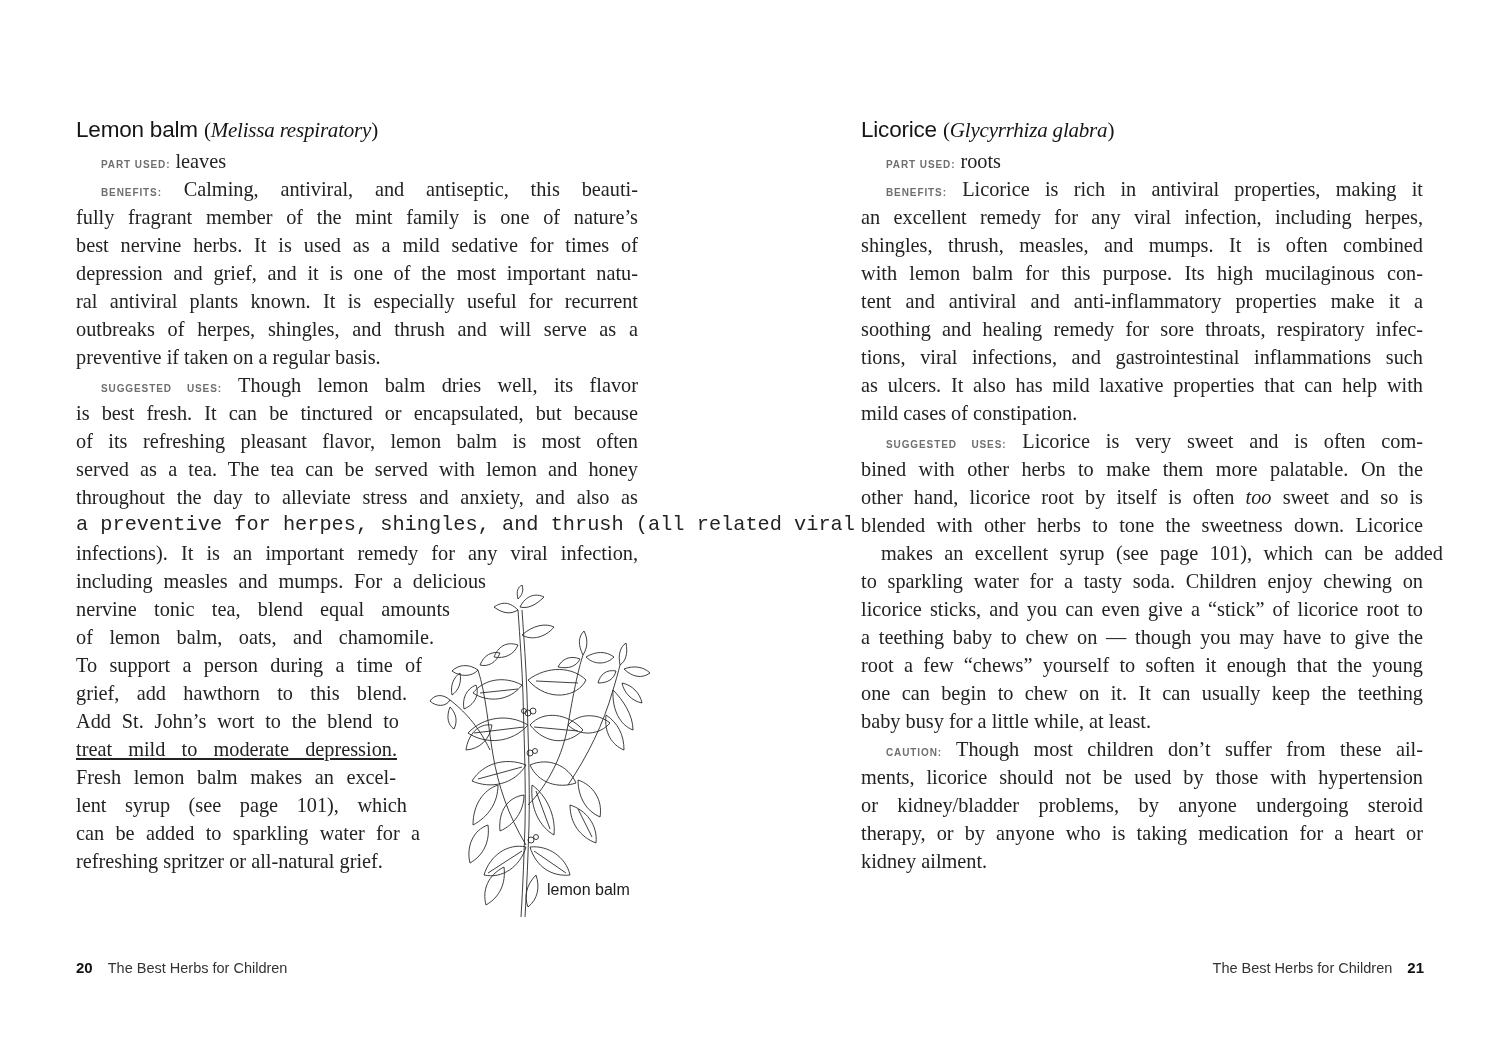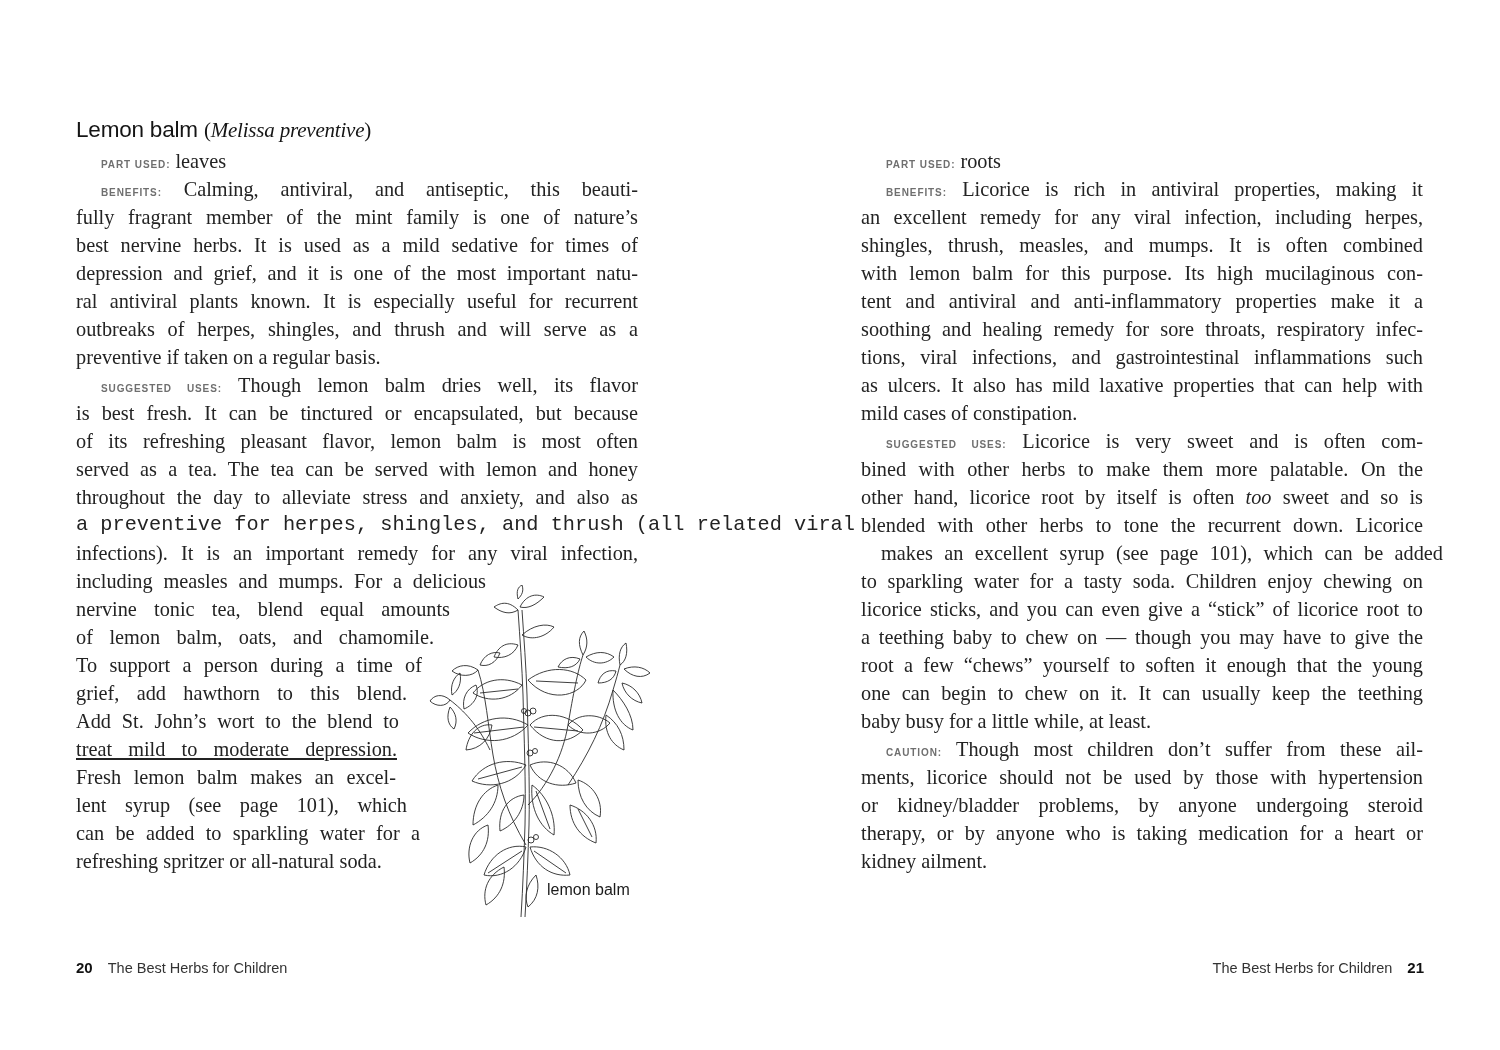--- a/index.html
+++ b/index.html
@@ -23,21 +23,21 @@
 
   .footer { position: absolute; top: 959px; font-family: "Liberation Sans", sans-serif; font-size: 14.5px; color: #333; white-space: nowrap; }
   .footer .num { font-weight: bold; color: #111; font-size: 15px; }
 </style>
 </head>
 <body>
 
 <div class="page left">
   <div class="title" style="left:76px;">
     <span>Lemon balm</span>
-    <span class="sci">(<i>Melissa preventive</i>)</span>
+    <span class="sci">(<i>Melissa respiratory</i>)</span>
   </div>
 
   <div class="body" style="left:76px; top:147px; width:562px;">
     <div class="line indent last" style="top:0;">
       <span class="lbl">PART USED:</span>
       <span>leaves</span>
     </div>
 
     <div class="line indent" style="top:28px; width:562px;"><span class="lbl">BENEFITS:</span> <span>Calming, antiviral, and antiseptic, this beauti-</span></div>
     <div class="line" style="top:56px; width:562px;">fully fragrant member of the mint family is one of nature’s</div>
@@ -57,21 +57,21 @@
     <div class="line" style="top:420px; width:410px;">including measles and mumps. For a delicious</div>
     <div class="line" style="top:448px; width:374px;">nervine tonic tea, blend equal amounts</div>
     <div class="line" style="top:476px; width:358px;">of lemon balm, oats, and chamomile.</div>
     <div class="line" style="top:504px; width:346px;">To support a person during a time of</div>
     <div class="line" style="top:532px; width:331px;">grief, add hawthorn to this blend.</div>
     <div class="line" style="top:560px; width:323px;">Add St. John’s wort to the blend to</div>
     <div class="line" style="top:588px; width:321px;text-decoration:underline;">treat mild to moderate depression.</div>
     <div class="line" style="top:616px; width:320px;">Fresh lemon balm makes an excel-</div>
     <div class="line" style="top:644px; width:331px;">lent syrup (see page 101), which</div>
     <div class="line" style="top:672px; width:344px;">can be added to sparkling water for a</div>
-    <div class="line last" style="top:700px; width:346px;">refreshing spritzer or all-natural soda.</div>
+    <div class="line last" style="top:700px; width:346px;">refreshing spritzer or all-natural grief.</div>
   </div>
 
   <svg class="illustration" viewBox="0 0 225 335" fill="none" stroke="#2a2a2a" stroke-width="0.9" stroke-linejoin="round">
 
     <path d="M93 332 C95 300 96 270 97 240 C98 200 96 150 95 110 C94 80 92 55 90 25"></path>
     <path d="M97 332 C99 300 100 270 101 240 C102 200 100 150 99 110 C98 80 96 55 94 25"></path>
 
     <path d="M98 260 C80 230 70 200 65 170 C60 140 58 110 50 85"></path>
     <path d="M62 165 C50 140 35 125 22 115"></path>
 
@@ -140,41 +140,45 @@
   </svg>
   <div class="caption">lemon balm</div>
 
   <div class="footer" style="left:76px;">
     <span class="num">20</span>
     <span style="margin-left:11px;">The Best Herbs for Children</span>
   </div>
 </div>
 
 <div class="page right">
+  <div class="title" style="left:111px;">
+    <span>Licorice</span>
+    <span class="sci">(<i>Glycyrrhiza glabra</i>)</span>
+  </div>
 
   <div class="body" style="left:111px; top:147px; width:562px;">
     <div class="line indent last" style="top:0;">
       <span class="lbl">PART USED:</span>
       <span>roots</span>
     </div>
 
     <div class="line indent" style="top:28px; width:562px;"><span class="lbl">BENEFITS:</span> <span>Licorice is rich in antiviral properties, making it</span></div>
     <div class="line" style="top:56px; width:562px;">an excellent remedy for any viral infection, including herpes,</div>
     <div class="line" style="top:84px; width:562px;">shingles, thrush, measles, and mumps. It is often combined</div>
     <div class="line" style="top:112px; width:562px;">with lemon balm for this purpose. Its high mucilaginous con-</div>
     <div class="line" style="top:140px; width:562px;">tent and antiviral and anti-inflammatory properties make it a</div>
     <div class="line" style="top:168px; width:562px;">soothing and healing remedy for sore throats, respiratory infec-</div>
     <div class="line" style="top:196px; width:562px;">tions, viral infections, and gastrointestinal inflammations such</div>
     <div class="line" style="top:224px; width:562px;">as ulcers. It also has mild laxative properties that can help with</div>
     <div class="line last" style="top:252px; width:562px;">mild cases of constipation.</div>
 
     <div class="line indent" style="top:280px; width:562px;"><span class="lbl">SUGGESTED USES:</span> <span>Licorice is very sweet and is often com-</span></div>
     <div class="line" style="top:308px; width:562px;">bined with other herbs to make them more palatable. On the</div>
     <div class="line" style="top:336px; width:562px;"><span>other hand, licorice root by itself is often </span><i>too</i><span> sweet and so is</span></div>
-    <div class="line" style="top:364px; width:562px;">blended with other herbs to tone the recurrent down. Licorice</div>
+    <div class="line" style="top:364px; width:562px;">blended with other herbs to tone the sweetness down. Licorice</div>
     <div class="line" style="top:392px; width:562px;margin-left:20px;">makes an excellent syrup (see page 101), which can be added</div>
     <div class="line" style="top:420px; width:562px;">to sparkling water for a tasty soda. Children enjoy chewing on</div>
     <div class="line" style="top:448px; width:562px;">licorice sticks, and you can even give a “stick” of licorice root to</div>
     <div class="line" style="top:476px; width:562px;">a teething baby to chew on — though you may have to give the</div>
     <div class="line" style="top:504px; width:562px;">root a few “chews” yourself to soften it enough that the young</div>
     <div class="line" style="top:532px; width:562px;">one can begin to chew on it. It can usually keep the teething</div>
     <div class="line last" style="top:560px; width:562px;">baby busy for a little while, at least.</div>
 
     <div class="line indent" style="top:588px; width:562px;"><span class="lbl">CAUTION:</span> <span>Though most children don’t suffer from these ail-</span></div>
     <div class="line" style="top:616px; width:562px;">ments, licorice should not be used by those with hypertension</div>

